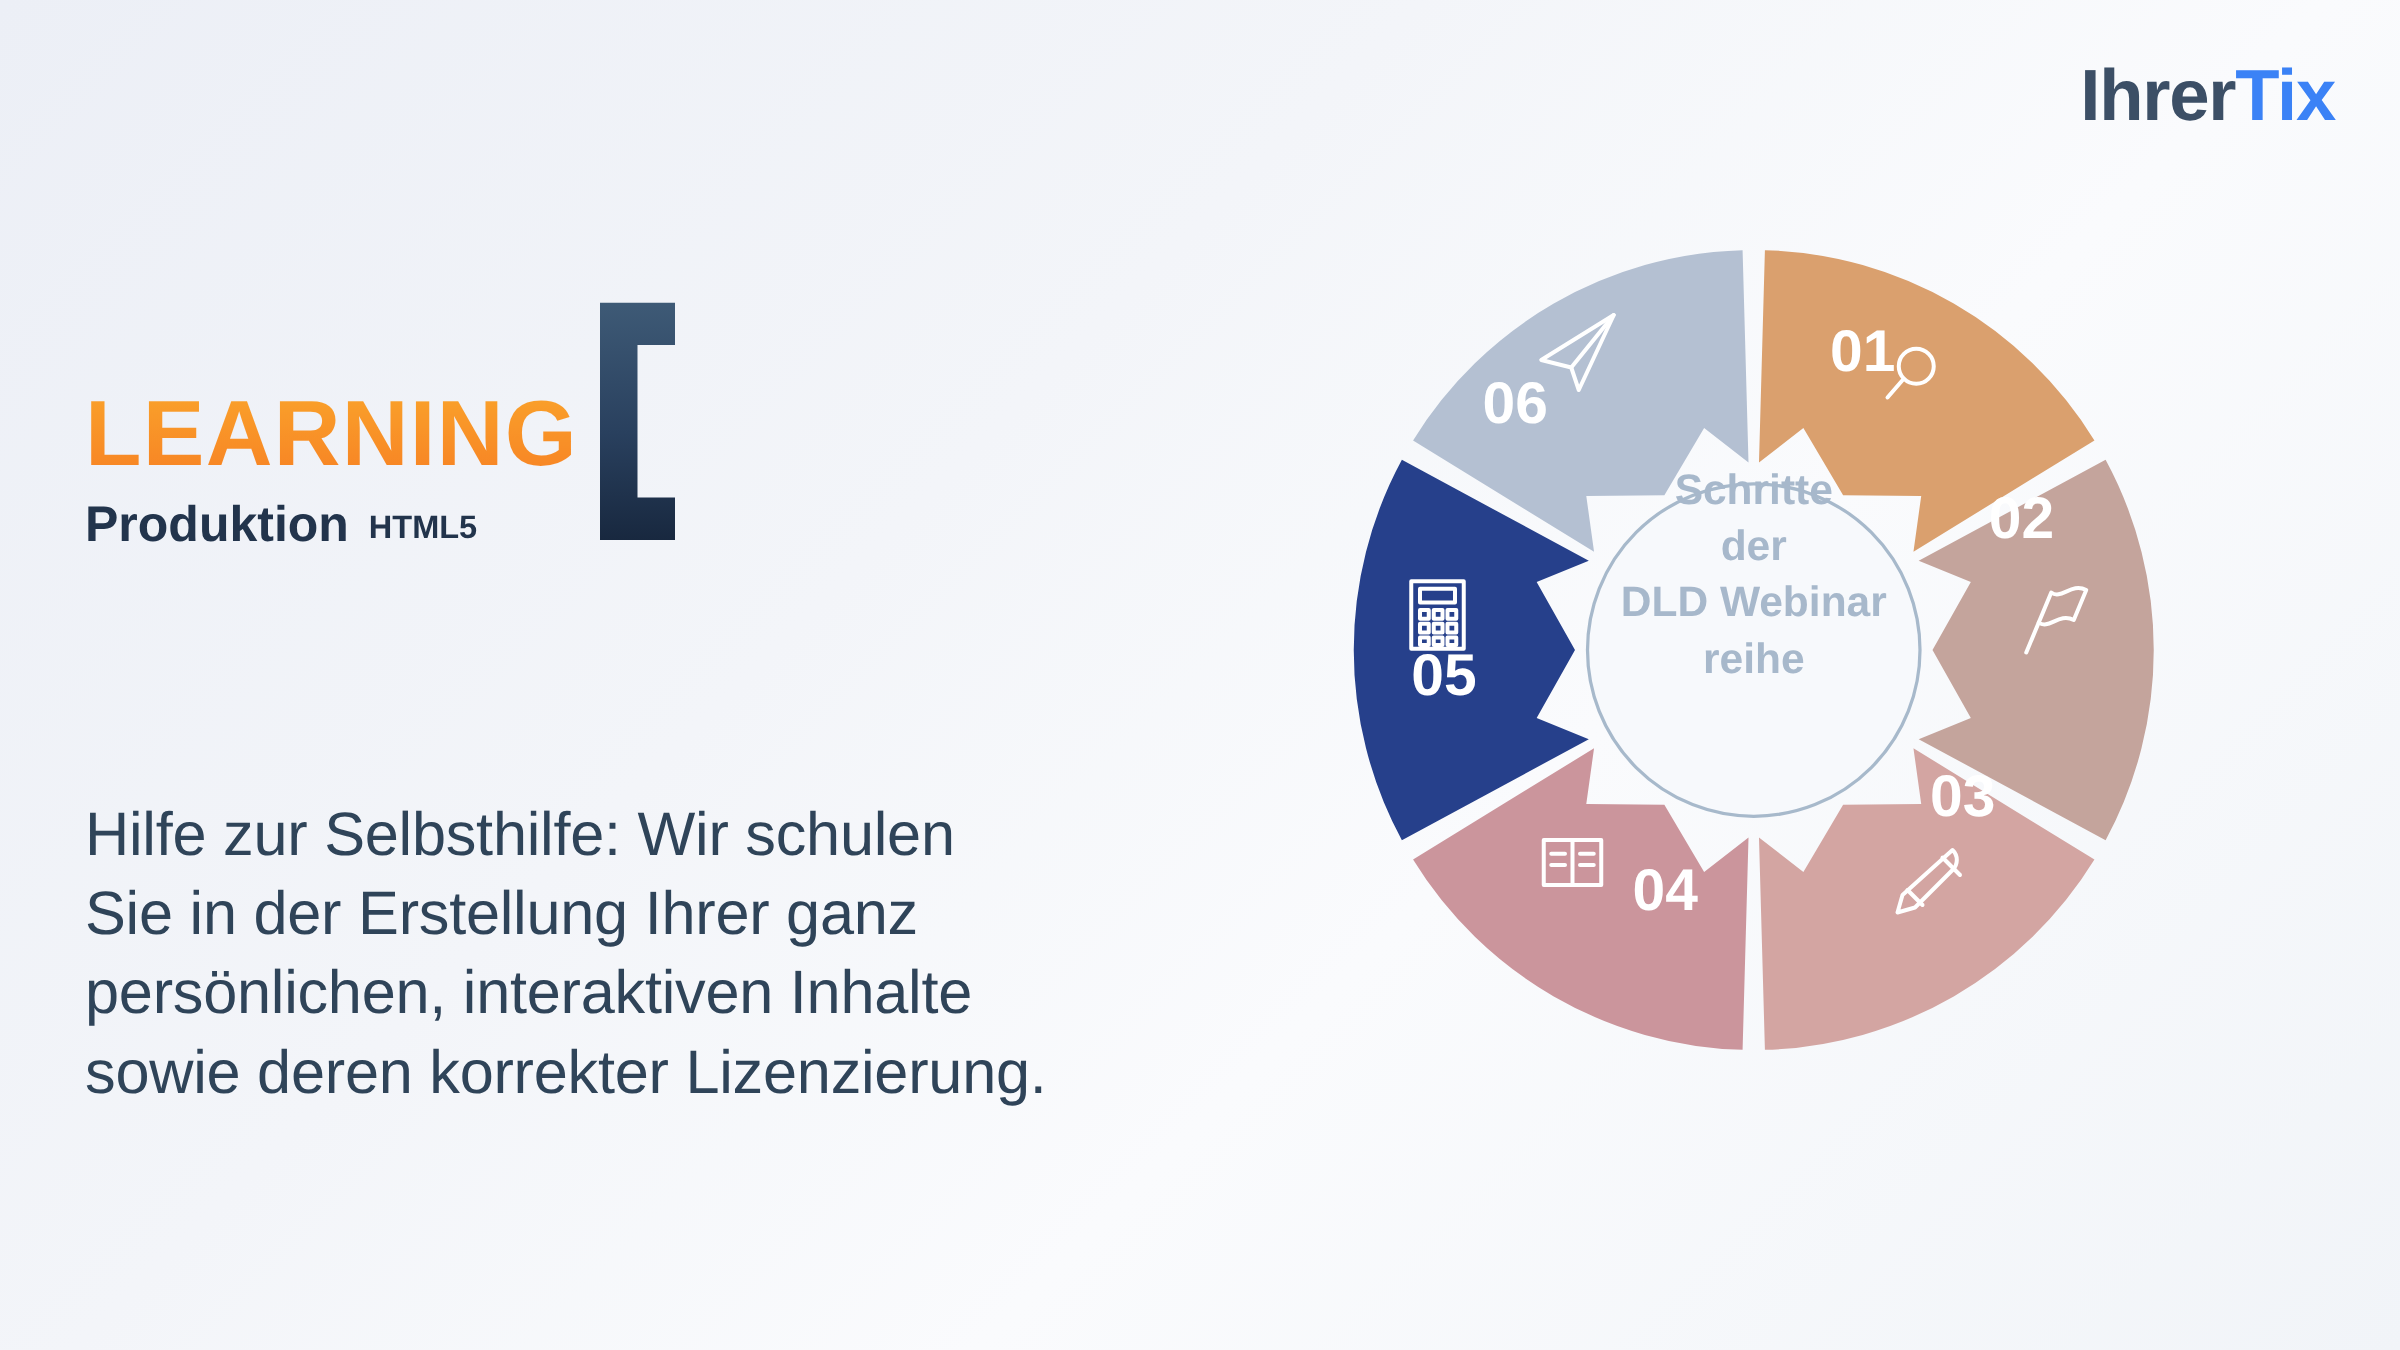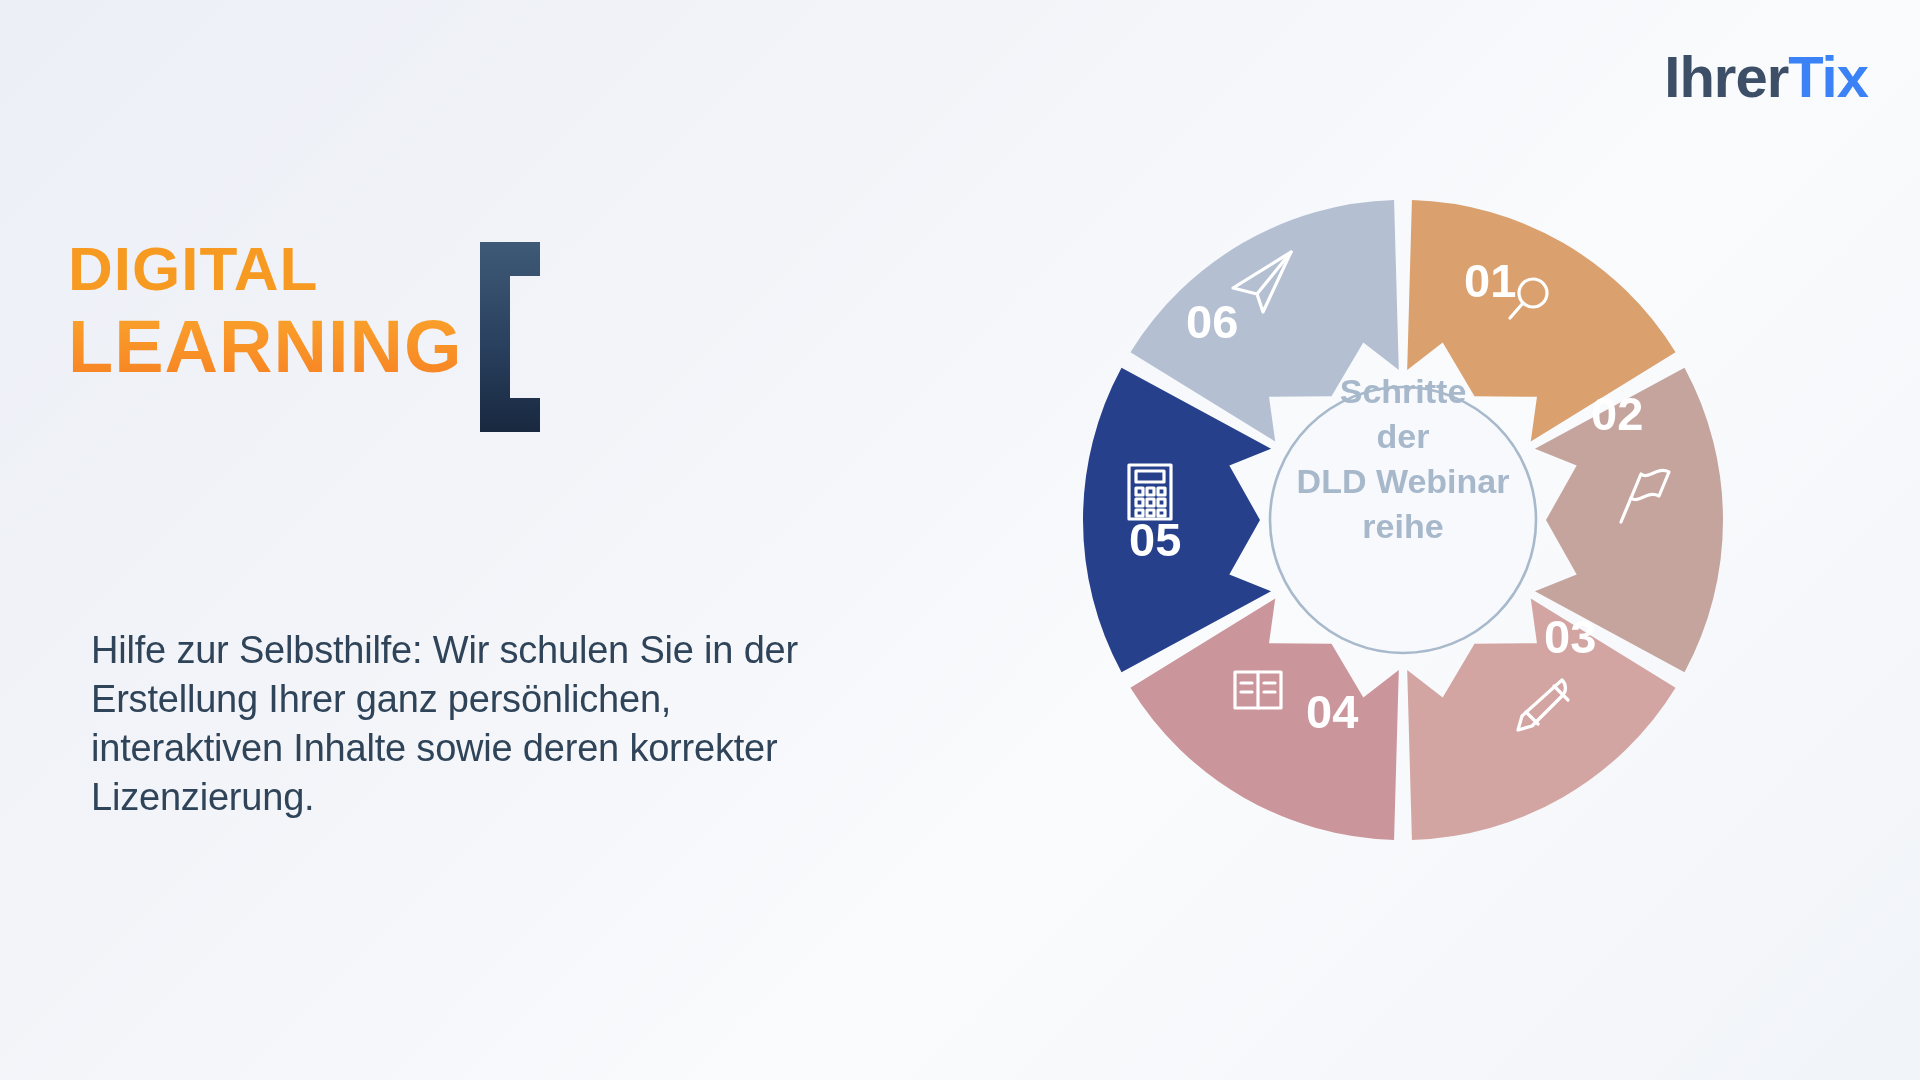--- a/index.html
+++ b/index.html
@@ -108,25 +108,24 @@
     position: relative;
     top: -3px;
   }
 
   
   #body-paragraph {
     position: absolute;
     left: 68px;
     top: 588px;
     width: 770px;
-    font-size: 38px;
+    font-size: 49px;
     line-height: 1.29;
     color: #2f4459;
     letter-spacing: -0.2px;
-    margin-left: 23px;
   }
 
   
   #wheel-diagram {
     position: absolute;
     left: 1063px;
     top: 180px;
     width: 680px;
     height: 680px;
   }
@@ -167,22 +166,24 @@
     <defs>
       <linearGradient id="dgrad" x1="0" y1="0" x2="0" y2="1">
         <stop offset="0%" stop-color="#3e5a76"></stop>
         <stop offset="55%" stop-color="#29405e"></stop>
         <stop offset="100%" stop-color="#18283f"></stop>
       </linearGradient>
     </defs>
     <path d="M0,0 H60 V34 H30 V156 H60 V190 H0 Z" fill="url(#dgrad)"></path>
   </svg>
 
-  <div id="digital-line">DIGITAL</div>
   <div id="learning-line">LEARNING</div>
+  <div id="subline">
+    <span class="produktion">Produktion</span><span class="html5">HTML5</span>
+  </div>
 </div>
 
 <p id="body-paragraph">Hilfe zur Selbsthilfe: Wir schulen Sie in der Erstellung Ihrer ganz persönlichen, interaktiven Inhalte sowie deren korrekter Lizenzierung.</p>
 
 <div id="wheel-diagram">
   <svg id="wheel-svg" viewBox="0 0 680 680">
 
     <g id="wedges">
         <path d="M 348.93 20.12 A 320 320 0 0 1 612.55 172.32 L 467.76 261.40 L 473.97 216.81 L 411.50 216.16 L 379.70 162.38 L 344.19 190.06 Z" fill="#daa06e"></path>
         <path d="M 621.49 187.80 A 320 320 0 0 1 621.49 492.20 L 471.95 411.34 L 513.67 394.43 L 483.00 340.00 L 513.67 285.57 L 471.95 268.66 Z" fill="#c4a49c"></path>

